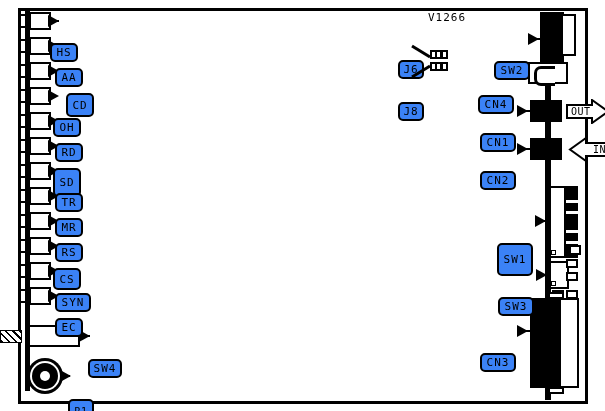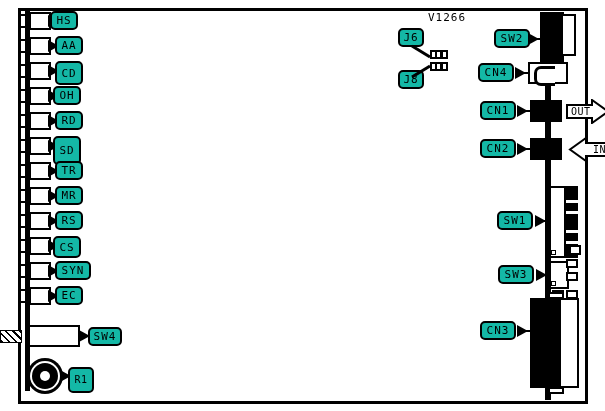--- a/index.html
+++ b/index.html
@@ -4,22 +4,22 @@
 <style>
   html,body{margin:0;padding:0;background:#ffffff;}
   body{font-family:"DejaVu Sans Mono","Liberation Mono",monospace;}
   #board-figure{position:relative;width:605px;height:411px;background:#ffffff;overflow:hidden;}
 
   
   .board-outline{position:absolute;box-sizing:border-box;border:3px solid #000;background:transparent;}
 
   
   .callout{position:absolute;box-sizing:border-box;border:2px solid #000;border-radius:5px;
-           background:#14b8a6;color:#000;display:flex;align-items:center;justify-content:center;
-           font-size:11px;line-height:1;letter-spacing:1px;z-index:6;white-space:nowrap;}
+           background:#3b82f6;color:#000;display:flex;align-items:center;justify-content:center;
+           font-size:11px;line-height:1;letter-spacing:1px;z-index:6;white-space:nowrap;margin-top:32px;}
   .callout.small{font-size:10px;letter-spacing:0.5px;}
 
   
   .ptr{position:absolute;width:0;height:0;z-index:5;}
   .ptr.right{border-top:6px solid transparent;border-bottom:6px solid transparent;border-left:11px solid #000;}
 
   
   .leader{position:absolute;background:#000;height:2px;z-index:4;}
 
   
@@ -75,21 +75,21 @@
   <div class="callout" style="left:50px;top:11px;width:28px;height:19px;">HS</div>
 
   <div class="led-tab" style="left:19px;top:39px;width:8px;height:14px;"></div>
   <div class="led-body" style="left:29px;top:37px;width:22px;height:18px;"></div>
   <div class="ptr right" style="left:48px;top:40px;"></div>
   <div class="callout" style="left:55px;top:36px;width:28px;height:19px;">AA</div>
 
   <div class="led-tab" style="left:19px;top:64px;width:8px;height:14px;"></div>
   <div class="led-body" style="left:29px;top:62px;width:22px;height:18px;"></div>
   <div class="ptr right" style="left:48px;top:65px;"></div>
-  <div class="callout" style="left:55px;top:61px;width:28px;height:24px;">CD</div>
+  <div class="callout" style="left:66px;top:61px;width:28px;height:24px;">CD</div>
 
   <div class="led-tab" style="left:19px;top:89px;width:8px;height:14px;"></div>
   <div class="led-body" style="left:29px;top:87px;width:22px;height:18px;"></div>
   <div class="ptr right" style="left:48px;top:90px;"></div>
   <div class="callout" style="left:53px;top:86px;width:28px;height:19px;">OH</div>
 
   <div class="led-tab" style="left:19px;top:114px;width:8px;height:14px;"></div>
   <div class="led-body" style="left:29px;top:112px;width:22px;height:18px;"></div>
   <div class="ptr right" style="left:48px;top:115px;"></div>
   <div class="callout" style="left:55px;top:111px;width:28px;height:19px;">RD</div>
@@ -204,21 +204,21 @@
   <div class="outl" style="left:549px;top:186px;width:20px;height:72px;"></div>
   <div class="blk" style="left:564px;top:186px;width:14px;height:72px;"></div>
   <div class="tick" style="left:566px;top:200px;width:12px;height:3px;"></div>
   <div class="tick" style="left:566px;top:211px;width:12px;height:3px;"></div>
   <div class="tick" style="left:566px;top:230px;width:12px;height:3px;"></div>
   <div class="tick" style="left:566px;top:241px;width:12px;height:3px;"></div>
   <div class="notch" style="left:551px;top:250px;width:5px;height:5px;"></div>
   <div class="outl" style="left:569px;top:245px;width:12px;height:10px;"></div>
   <div class="leader" style="left:535px;top:220px;width:15px;"></div>
   <div class="ptr right" style="left:535px;top:215px;"></div>
-  <div class="callout" style="left:497px;top:211px;width:36px;height:19px;">SW1</div>
+  <div class="callout" style="left:497px;top:211px;width:36px;height:33px;">SW1</div>
 
   <div class="outl" style="left:549px;top:261px;width:20px;height:28px;"></div>
   <div class="outl" style="left:566px;top:259px;width:12px;height:9px;"></div>
   <div class="outl" style="left:566px;top:272px;width:12px;height:9px;"></div>
   <div class="notch" style="left:551px;top:281px;width:5px;height:5px;"></div>
   <div class="outl" style="left:552px;top:290px;width:12px;height:9px;"></div>
   <div class="outl" style="left:566px;top:290px;width:12px;height:9px;"></div>
   <div class="leader" style="left:536px;top:274px;width:14px;"></div>
   <div class="ptr right" style="left:536px;top:269px;"></div>
   <div class="callout" style="left:498px;top:265px;width:36px;height:19px;">SW3</div>

